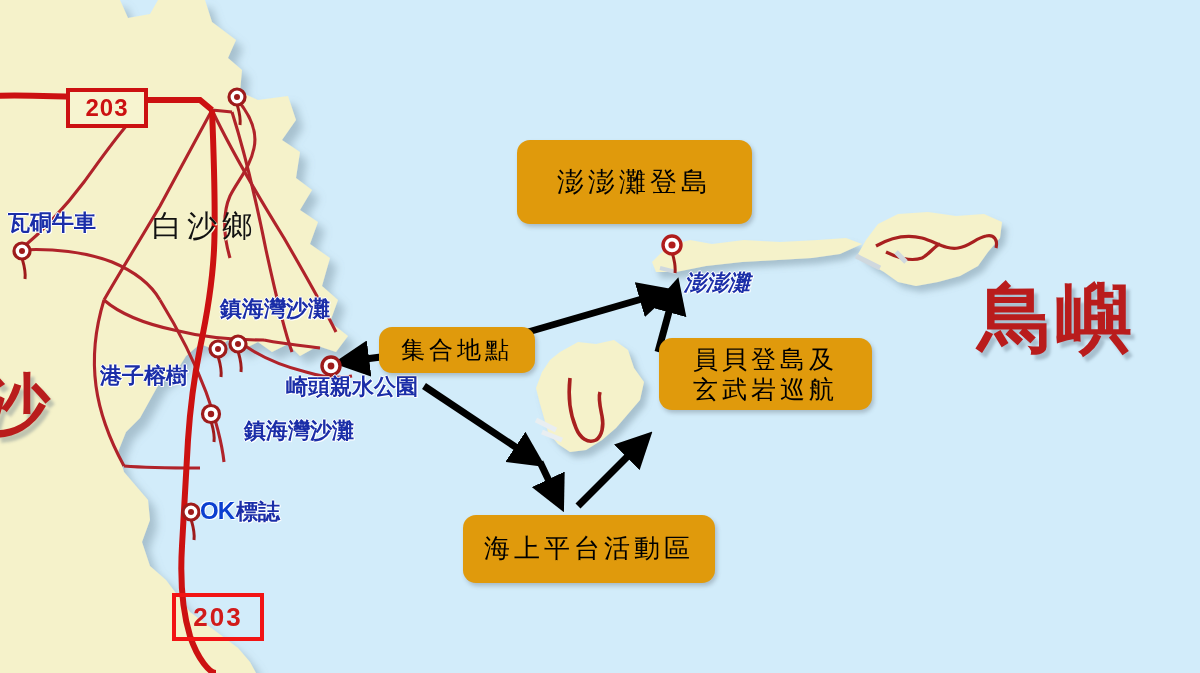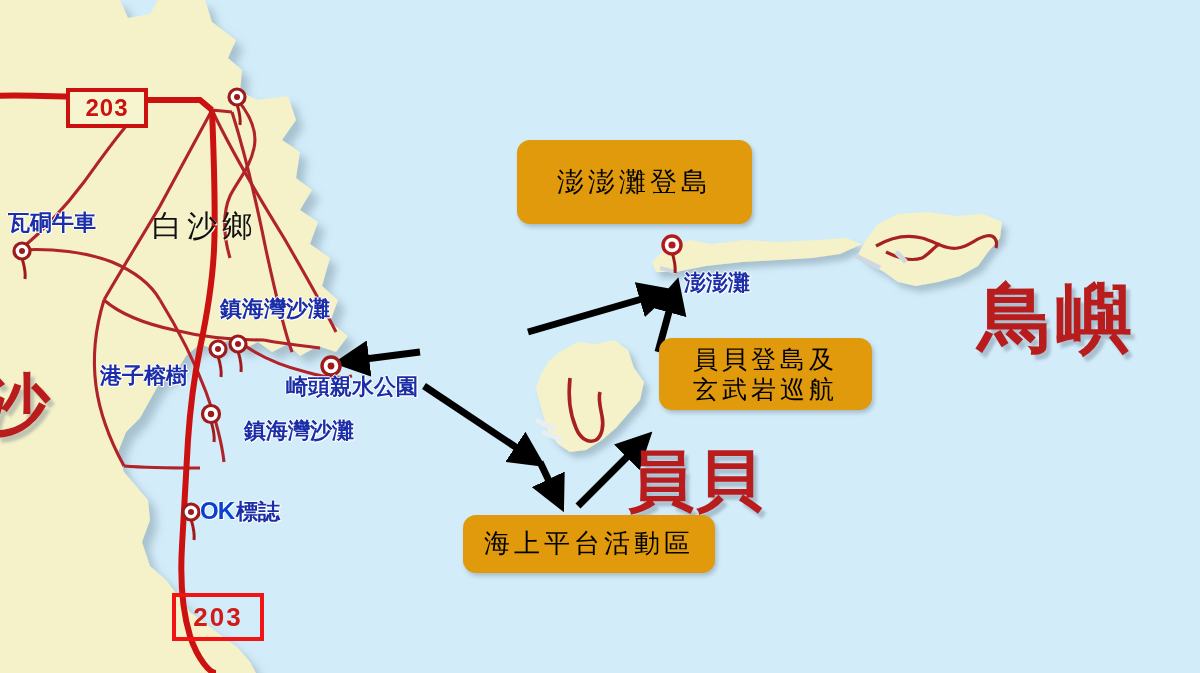--- a/index.html
+++ b/index.html
@@ -227,41 +227,41 @@
       </g>
       <g transform="translate(672,245)">
         <path d="M 0,7 C 2,14 4,20 3,28" stroke="#9e1b1b" stroke-width="3" fill="none"></path>
         <circle r="9" fill="#fff" stroke="#b01c1c" stroke-width="3.4"></circle>
           <circle r="3.6" fill="#b01c1c"></circle>
       </g>
     </g>
   </svg>
 
   <div class="wm" style="left:978px;top:268px;font-size:76px;">鳥嶼</div>
-  <div class="wm" style="left:628px;top:436px;font-size:66px;">員貝</div>
   <div class="wm" style="left:-16px;top:360px;font-size:66px;">沙</div>
 
   <div class="township" style="left:152px;top:206px;">白沙鄉</div>
 
   <div class="shield-filled" style="left:66px;top:88px;width:74px;height:32px;font-size:24px;">203</div>
   <div class="shield-outline" style="left:172px;top:593px;width:84px;height:40px;font-size:26px;">203</div>
 
   <div class="lbl poi" style="left:8px;top:211px;">瓦硐牛車</div>
   <div class="lbl poi" style="left:220px;top:297px;">鎮海灣沙灘</div>
   <div class="lbl poi" style="left:100px;top:327px;margin-top:37px;">港子榕樹</div>
   <div class="lbl poi" style="left:286px;top:375px;">崎頭親水公園</div>
   <div class="lbl poi" style="left:244px;top:419px;">鎮海灣沙灘</div>
-  <div class="lbl poi" style="left:684px;top:271px;">澎澎灘</div>
+  <div class="lbl poi" style="left:684px;top:271px;font-style:italic;">澎澎灘</div>
 
   <div style="position:absolute;left:200px;top:497px;display:flex;align-items:flex-end;">
     <span class="ok-logo" style="position:relative;left:0;top:0;">OK</span>
     <span class="lbl poi" style="position:relative;left:2px;top:0;">標誌</span>
   </div>
 
   <div class="callout" style="left:517px;top:140px;width:235px;height:84px;font-size:27px;">澎澎灘登島</div>
 
+  <div class="callout" style="left:379px;top:327px;width:156px;height:46px;font-size:24px;">集合地點</div>
 
   <div class="callout" style="left:659px;top:338px;width:213px;height:72px;font-size:25px;white-space:pre;">員貝登島及
 玄武岩巡航</div>
 
-  <div class="callout" style="left:463px;top:515px;width:252px;height:58px;font-size:26px;">海上平台活動區</div>
+  <div class="callout" style="left:463px;top:515px;width:252px;height:68px;font-size:26px;">海上平台活動區</div>
 
 </div>
 
 </body></html>

